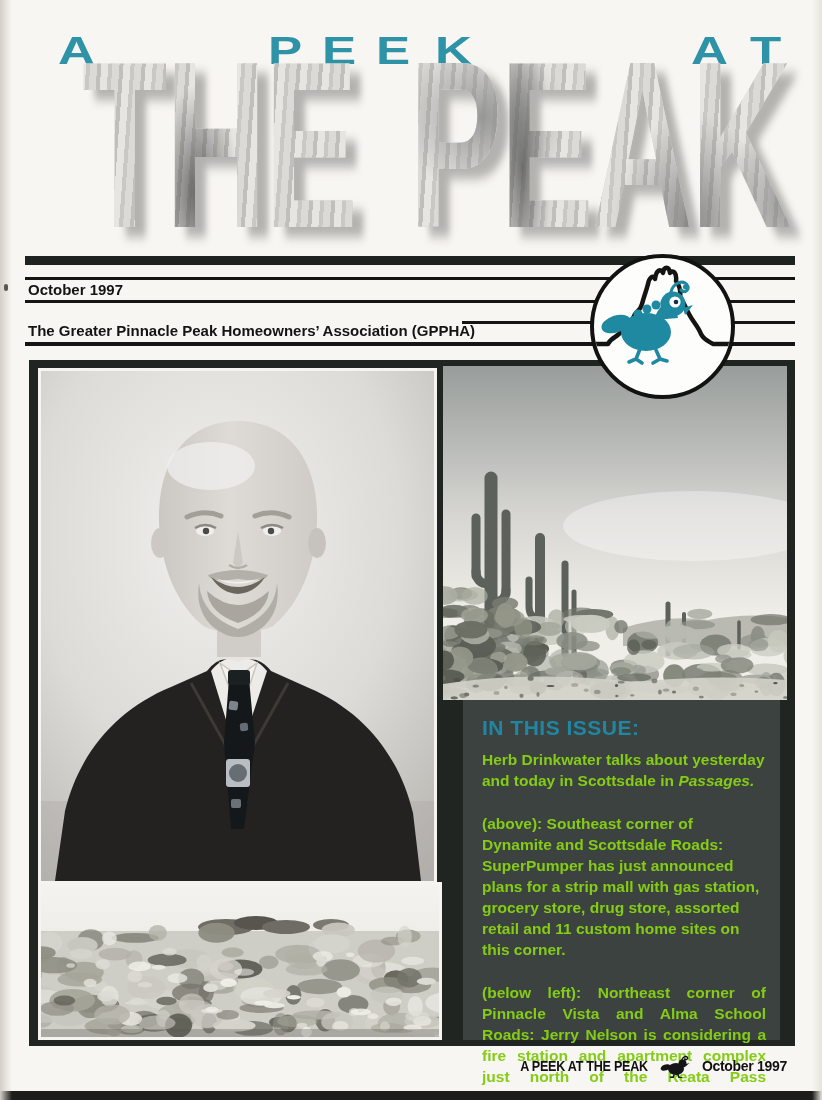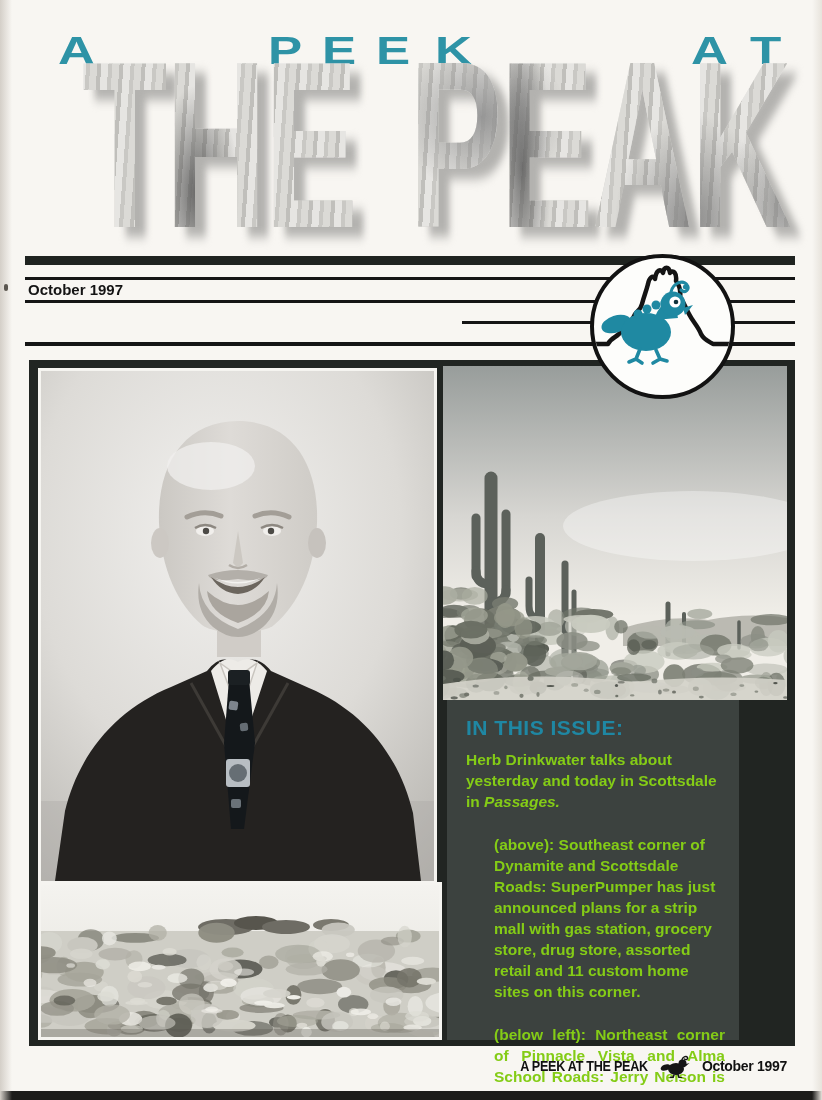--- a/index.html
+++ b/index.html
@@ -37,25 +37,25 @@
   
   .logo-circle{position:absolute;left:590px;top:254px;width:145px;height:145px;border-radius:50%;
        background:#fdfdfb;border:4px solid #121212;box-sizing:border-box;z-index:30;overflow:hidden;}
   
   .frame{position:absolute;left:29px;top:360px;width:766px;height:686px;background:#212522;}
   .mat{position:absolute;background:#f5f4f0;padding:3px;box-sizing:border-box;}
   .mat-portrait{left:9px;top:8px;width:399px;height:516px;}
   .mat-bleft{left:9px;top:522px;width:404px;height:158px;}
   .photo{width:100%;height:100%;display:block;}
   .photo-right{position:absolute;left:414px;top:6px;width:344px;height:334px;}
-  .issue-box{position:absolute;left:418px;top:340px;width:292px;height:340px;background:#3c423f;
+  .issue-box{position:absolute;left:434px;top:340px;width:317px;height:340px;background:#3c423f;
        box-sizing:border-box;padding:16px 14px 0 19px;}
   .issue-heading{font-size:21px;font-weight:bold;color:#1f87a3;letter-spacing:.5px;margin:0 0 9px 0;}
   .issue-box p{margin:0;color:#84cc16;font-size:15.5px;line-height:21px;font-weight:bold;}
-  .issue-box p.gap{margin-top:22px;margin-left:28px;}
+  .issue-box p.gap{margin-top:22px;}
   .issue-box p.just{text-align:justify;}
   
   .footer{position:absolute;top:1054px;right:35px;display:flex;align-items:center;gap:12px;z-index:5;}
   .footer-text{font-size:14px;font-weight:bold;color:#111;letter-spacing:-0.3px;}
   .footer-left{transform:scale(.9,1);transform-origin:right center;}
   .bottom-strip{position:absolute;left:0;top:1091px;width:822px;height:9px;background:#1c1c1a;}
   .edge-left{position:absolute;left:0;top:0;width:12px;height:1100px;
        background:linear-gradient(90deg,#d4cfc8,rgba(248,246,242,0));}
   .edge-right{position:absolute;right:0;top:0;width:10px;height:1100px;
        background:linear-gradient(270deg,#e7e3dc,rgba(248,246,242,0));}
@@ -79,20 +79,21 @@
     <div class="peak-layer peak-fill">THE PEAK</div>
   </div>
 
   <div class="rule rule-bar"></div>
   <div class="rule rule-1"></div>
   <div class="rule rule-2"></div>
   <div class="rule rule-3"></div>
   <div class="rule rule-4"></div>
 
   <div class="hdr-text hdr-date">October 1997</div>
+  <div class="hdr-text hdr-svc2">The Greater Pinnacle Peak Homeowners’ Association (GPPHA)</div>
 
   <div class="frame">
 
     <div class="mat mat-portrait">
       <svg class="photo" viewBox="0 0 393 510" preserveAspectRatio="none">
         <defs>
           <radialGradient id="pbg" cx="45%" cy="32%" r="85%">
             <stop offset="0%" stop-color="#f1f0ee"></stop>
               <stop offset="55%" stop-color="#dddbd7"></stop>
               <stop offset="100%" stop-color="#b6b4af"></stop>

